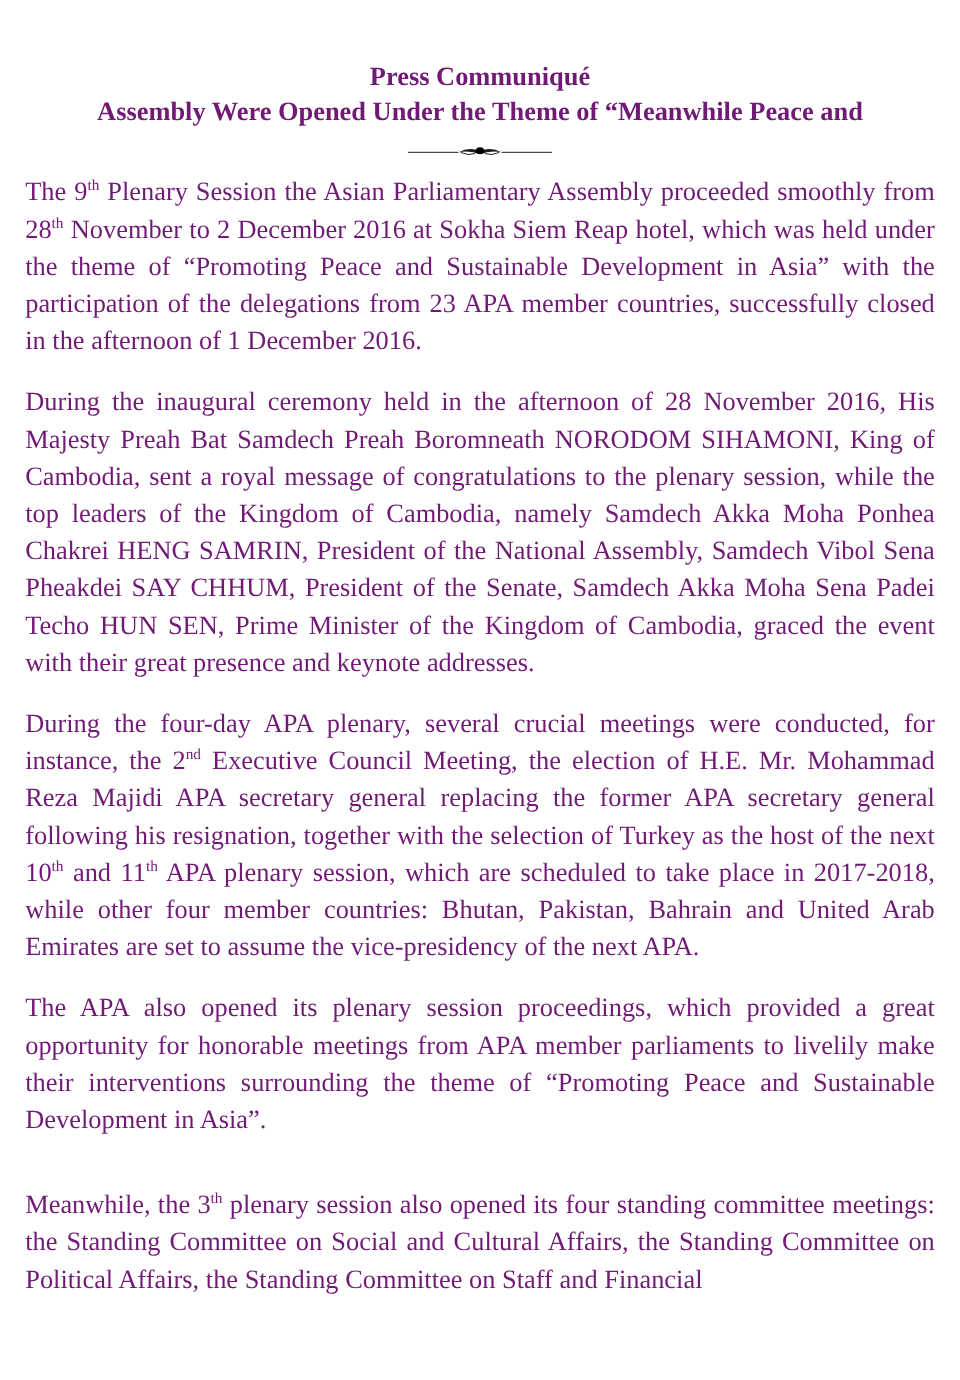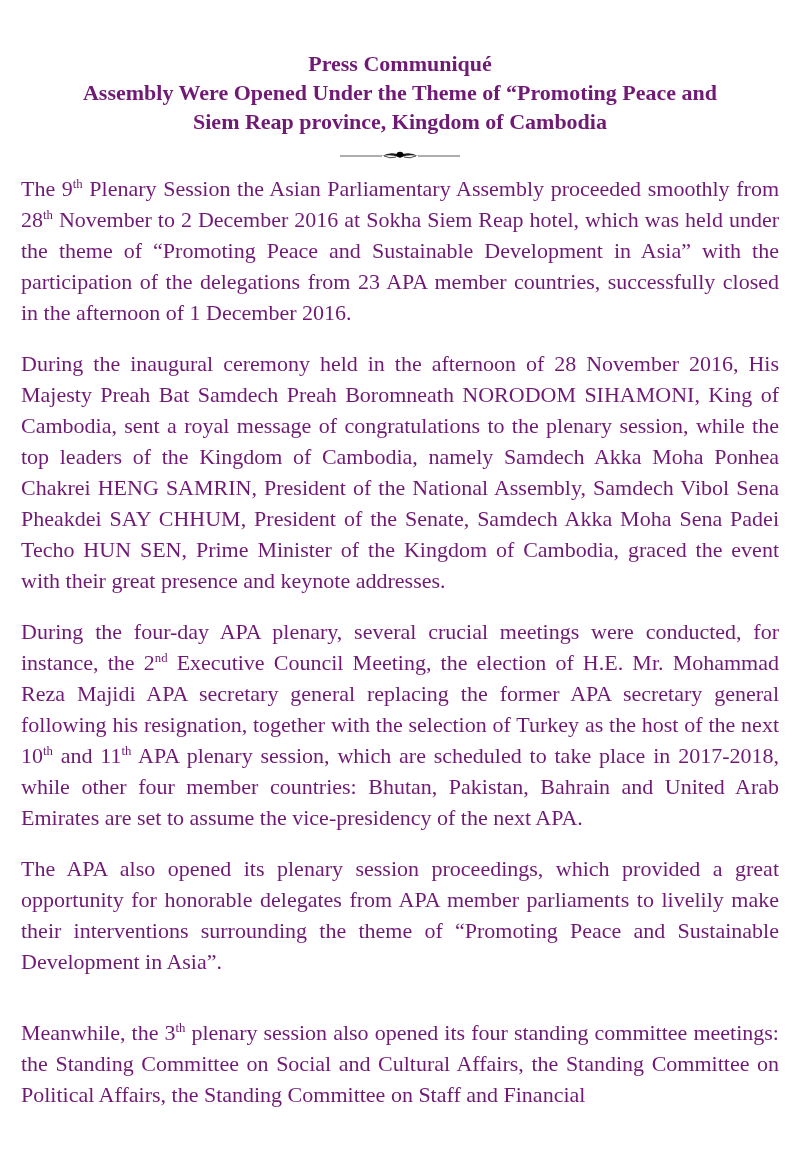--- a/index.html
+++ b/index.html
@@ -57,36 +57,35 @@
     margin-top: 40px;
   }
 </style>
 </head>
 <body>
 
 <div class="page">
 
   <header class="doc-header">
     <h1 class="doc-title">Press Communiqué</h1>
-    <div class="subtitle-line"><span>Assembly Were Opened Under the Theme of “Promoting Peace and</span></div>
-    <div class="subtitle-line"><span>Siem Reap province, Kingdom of Cambodia</span></div>
+    <div class="subtitle-line"><span>Assembly Were Opened Under the Theme of “Meanwhile Peace and</span></div>
   </header>
 
   <div class="divider">
     <svg width="120" height="14" viewBox="0 0 120 14" aria-hidden="true">
       <line x1="0" y1="7" x2="42" y2="7" stroke="#4a4a4a" stroke-width="0.9"></line>
       <line x1="78" y1="7" x2="120" y2="7" stroke="#4a4a4a" stroke-width="0.9"></line>
       <path d="M42 7 Q51 2 60 6 Q69 2 78 7 Q69 5 60 8.5 Q51 5 42 7 Z" fill="#1a1a1a"></path>
       <path d="M44 7 Q50 10 56 8" stroke="#1a1a1a" stroke-width="0.8" fill="none"></path>
       <path d="M76 7 Q70 10 64 8" stroke="#1a1a1a" stroke-width="0.8" fill="none"></path>
       <ellipse cx="60" cy="5.6" rx="3.4" ry="2.8" fill="#000000"></ellipse>
     </svg>
   </div>
 
   <main class="doc-body">
     <p class="para"><span>The 9</span><sup>th</sup><span> Plenary Session the Asian Parliamentary Assembly proceeded smoothly from 28</span><sup>th</sup><span> November to 2 December 2016 at Sokha Siem Reap hotel, which was held under the theme of “Promoting Peace and Sustainable Development in Asia” with the participation of the delegations from 23 APA member countries, successfully closed in the afternoon of 1 December 2016.</span></p>
     <p class="para"><span>During the inaugural ceremony held in the afternoon of 28 November 2016, His Majesty Preah Bat Samdech Preah Boromneath NORODOM SIHAMONI, King of Cambodia, sent a royal message of congratulations to the plenary session, while the top leaders of the Kingdom of Cambodia, namely Samdech Akka Moha Ponhea Chakrei HENG SAMRIN, President of the National Assembly, Samdech Vibol Sena Pheakdei SAY CHHUM, President of the Senate, Samdech Akka Moha Sena Padei Techo HUN SEN, Prime Minister of the Kingdom of Cambodia, graced the event with their great presence and keynote addresses.</span></p>
     <p class="para"><span>During the four-day APA plenary, several crucial meetings were conducted, for instance, the 2</span><sup>nd</sup><span> Executive Council Meeting, the election of H.E. Mr. Mohammad Reza Majidi APA secretary general replacing the former APA secretary general following his resignation, together with the selection of Turkey as the host of the next 10</span><sup>th</sup><span> and 11</span><sup>th</sup><span> APA plenary session, which are scheduled to take place in 2017-2018, while other four member countries: Bhutan, Pakistan, Bahrain and United Arab Emirates are set to assume the vice-presidency of the next APA.</span></p>
-    <p class="para"><span>The APA also opened its plenary session proceedings, which provided a great opportunity for honorable delegates from APA member parliaments to livelily make their interventions surrounding the theme of “Promoting Peace and Sustainable Development in Asia”.</span></p>
+    <p class="para"><span>The APA also opened its plenary session proceedings, which provided a great opportunity for honorable meetings from APA member parliaments to livelily make their interventions surrounding the theme of “Promoting Peace and Sustainable Development in Asia”.</span></p>
     <p class="para extra-gap"><span>Meanwhile, the 3</span><sup>th</sup><span> plenary session also opened its four standing committee meetings: the Standing Committee on Social and Cultural Affairs, the Standing Committee on Political Affairs, the Standing Committee on Staff and Financial</span></p>
   </main>
 
 </div>
 
 </body></html>

